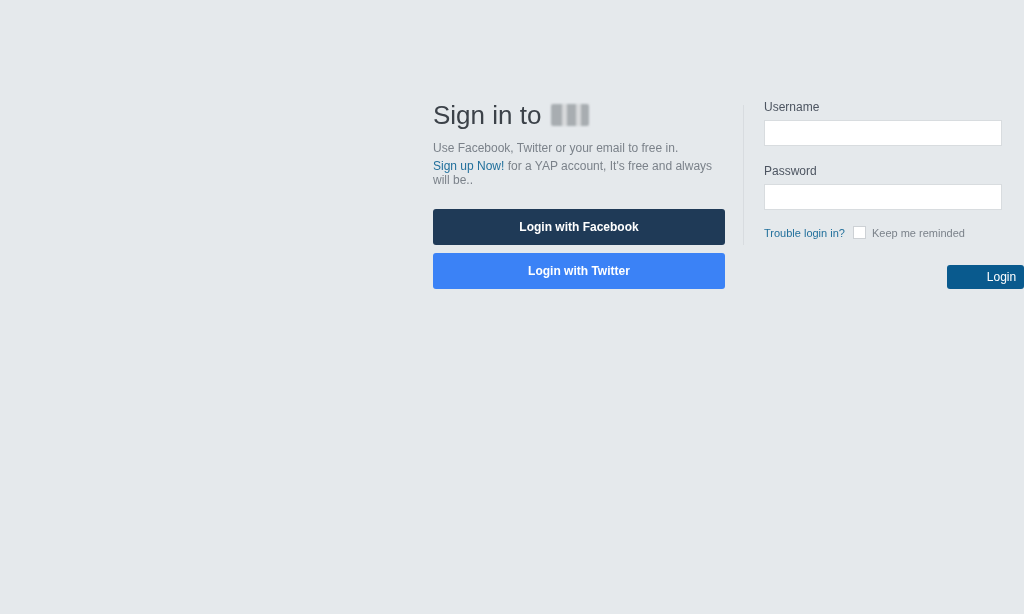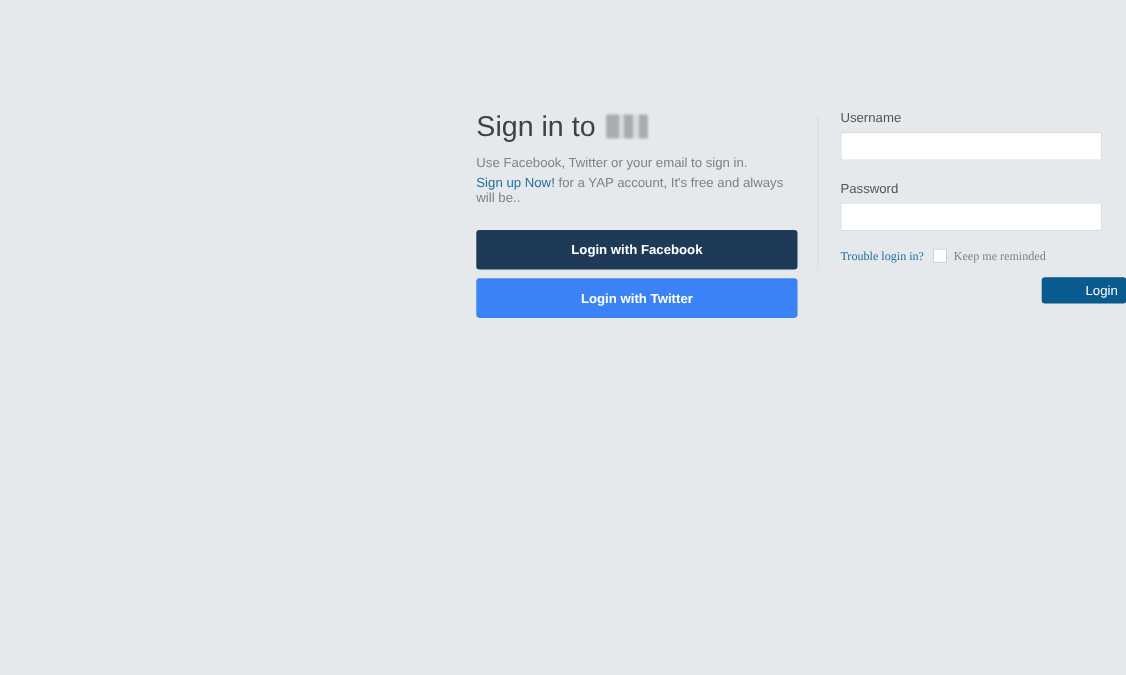--- a/index.html
+++ b/index.html
@@ -104,22 +104,21 @@
       background-color: #ffffff;
       padding: 0 8px;
       font-size: 13px;
       outline: none;
     }
     .bottom-row {
       display: flex;
       align-items: center;
       font-size: 11px;
       margin-top: -2px;
-      margin-bottom: 13px;
-      font-family: Liberation Serif, serif;
+      margin-bottom: 26px;
     }
     .trouble-link {
       color: #22709c;
       text-decoration: none;
       cursor: pointer;
       margin-right: 8px;
     }
     .checkbox {
       width: 13px;
       height: 13px;
@@ -152,21 +151,21 @@
     }
   </style>
 </head>
 <body>
 
 <div class="container">
   <div class="left-panel">
     <h1 class="heading">
       <span>Sign in to </span><span class="brand-blur"></span>
     </h1>
-    <p class="sub-text">Use Facebook, Twitter or your email to sign in.</p>
+    <p class="sub-text">Use Facebook, Twitter or your email to free in.</p>
     <p class="signup-line">
       <a class="signup-link">Sign up Now!</a><span> for a YAP account, It's free and always will be..</span>
     </p>
     <button class="btn btn-facebook">Login with Facebook</button>
     <button class="btn btn-twitter">Login with Twitter</button>
   </div>
 
   <div class="divider"></div>
 
   <div class="right-panel">

